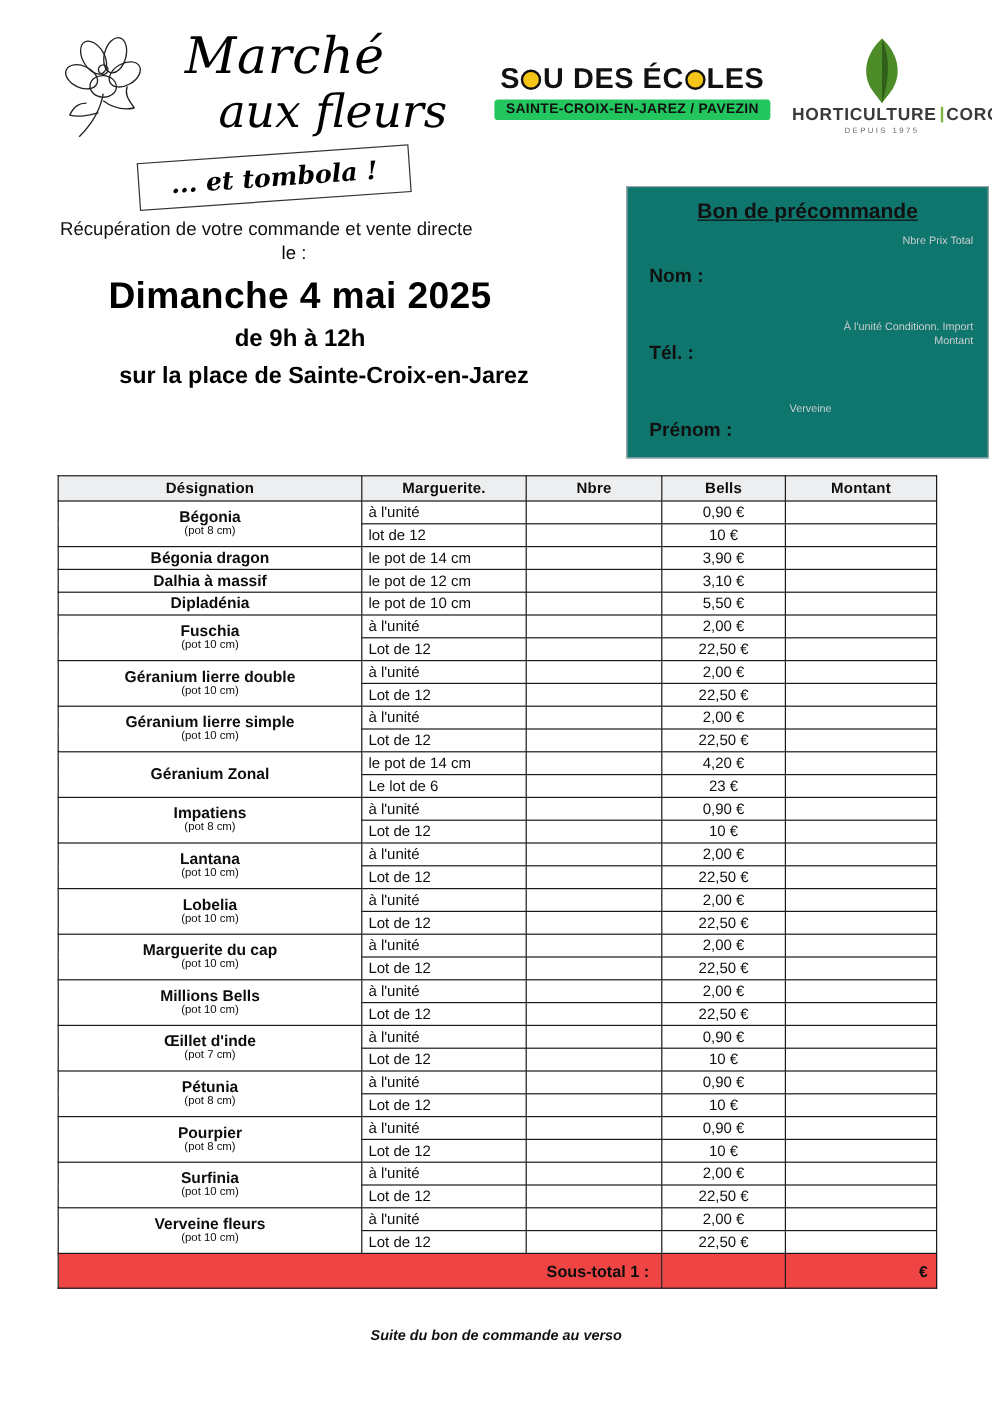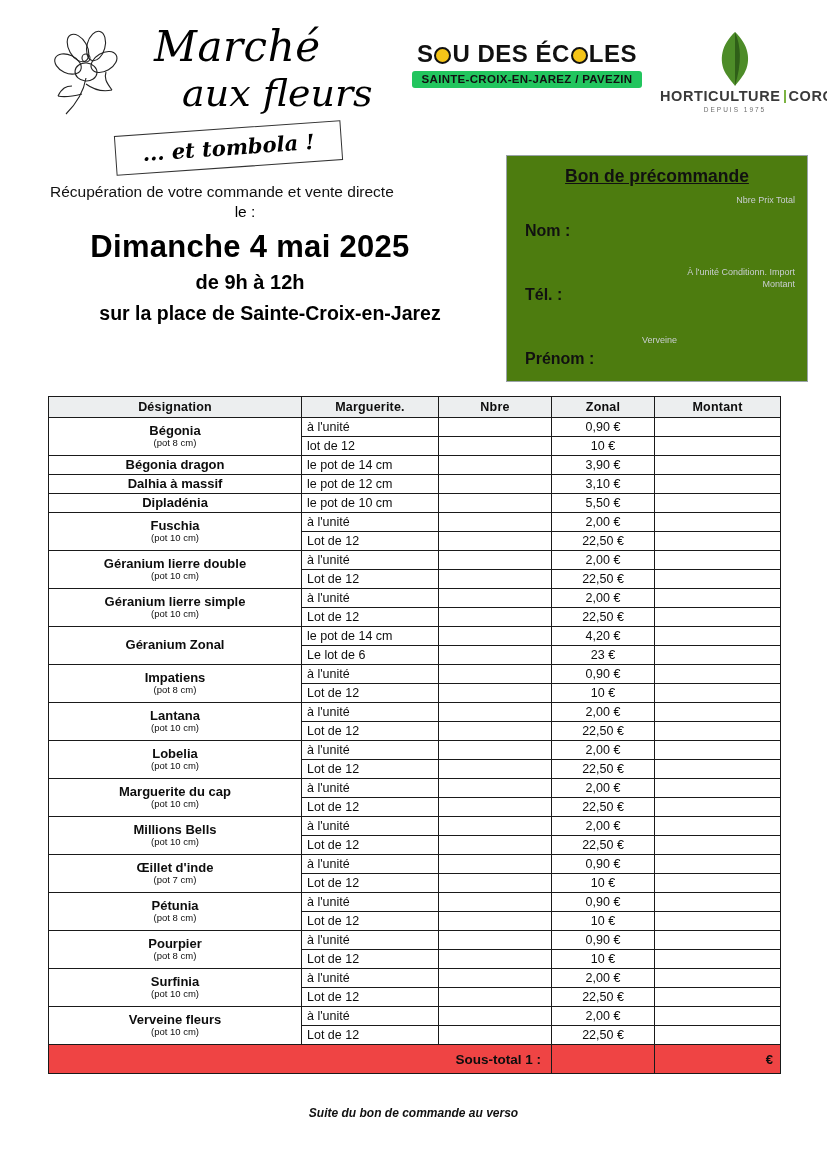--- a/index.html
+++ b/index.html
@@ -61,21 +61,21 @@
     font-weight: bold;
     font-style: italic;
     font-size: 21px;
     line-height: 38px;
     white-space: nowrap;
   }
 
   
   .sou {
     position: absolute;
-    left: 412px; top: 40px;
+    left: 412px; top: 52px;
     width: 230px;
   }
   .sou-top {
     font-family: "Liberation Sans", sans-serif;
     font-weight: bold;
     font-size: 24px;
     letter-spacing: 0.5px;
     text-align: center;
     color: #111;
     white-space: nowrap;
@@ -170,25 +170,25 @@
     font-size: 19.5px;
     font-weight: bold;
     text-align: center;
     width: 440px;
     margin-top: 8px;
   }
 
   
   .precmd {
     position: absolute;
-    left: 506px; top: 155px;
+    left: 522px; top: 155px;
     width: 300px;
     height: 225px;
     border: 1px solid #9aa3a8;
-    background: #4d7c0f;
+    background: #0f766e;
   }
   .precmd-title {
     text-align: center;
     font-size: 17.5px;
     font-weight: bold;
     text-decoration: underline;
     margin-top: 10px;
     color: #111;
   }
   .precmd-field {
@@ -381,21 +381,21 @@
         <col class="c-cond">
         <col class="c-nbre">
         <col class="c-prix">
         <col class="c-mont">
     </colgroup>
     <thead>
       <tr>
         <th>Désignation</th>
         <th>Marguerite.</th>
         <th>Nbre</th>
-        <th>Zonal</th>
+        <th>Bells</th>
         <th>Montant</th>
       </tr>
     </thead>
     <tbody id="table-body">
         <tr>
           <td class="des" rowspan="2"><span>Bégonia</span><span class="pot">(pot 8 cm)</span></td>
           <td class="cond">à l'unité</td>
           <td class="nbre"></td>
           <td class="prix">0,90 €</td>
           <td class="mont"></td>

